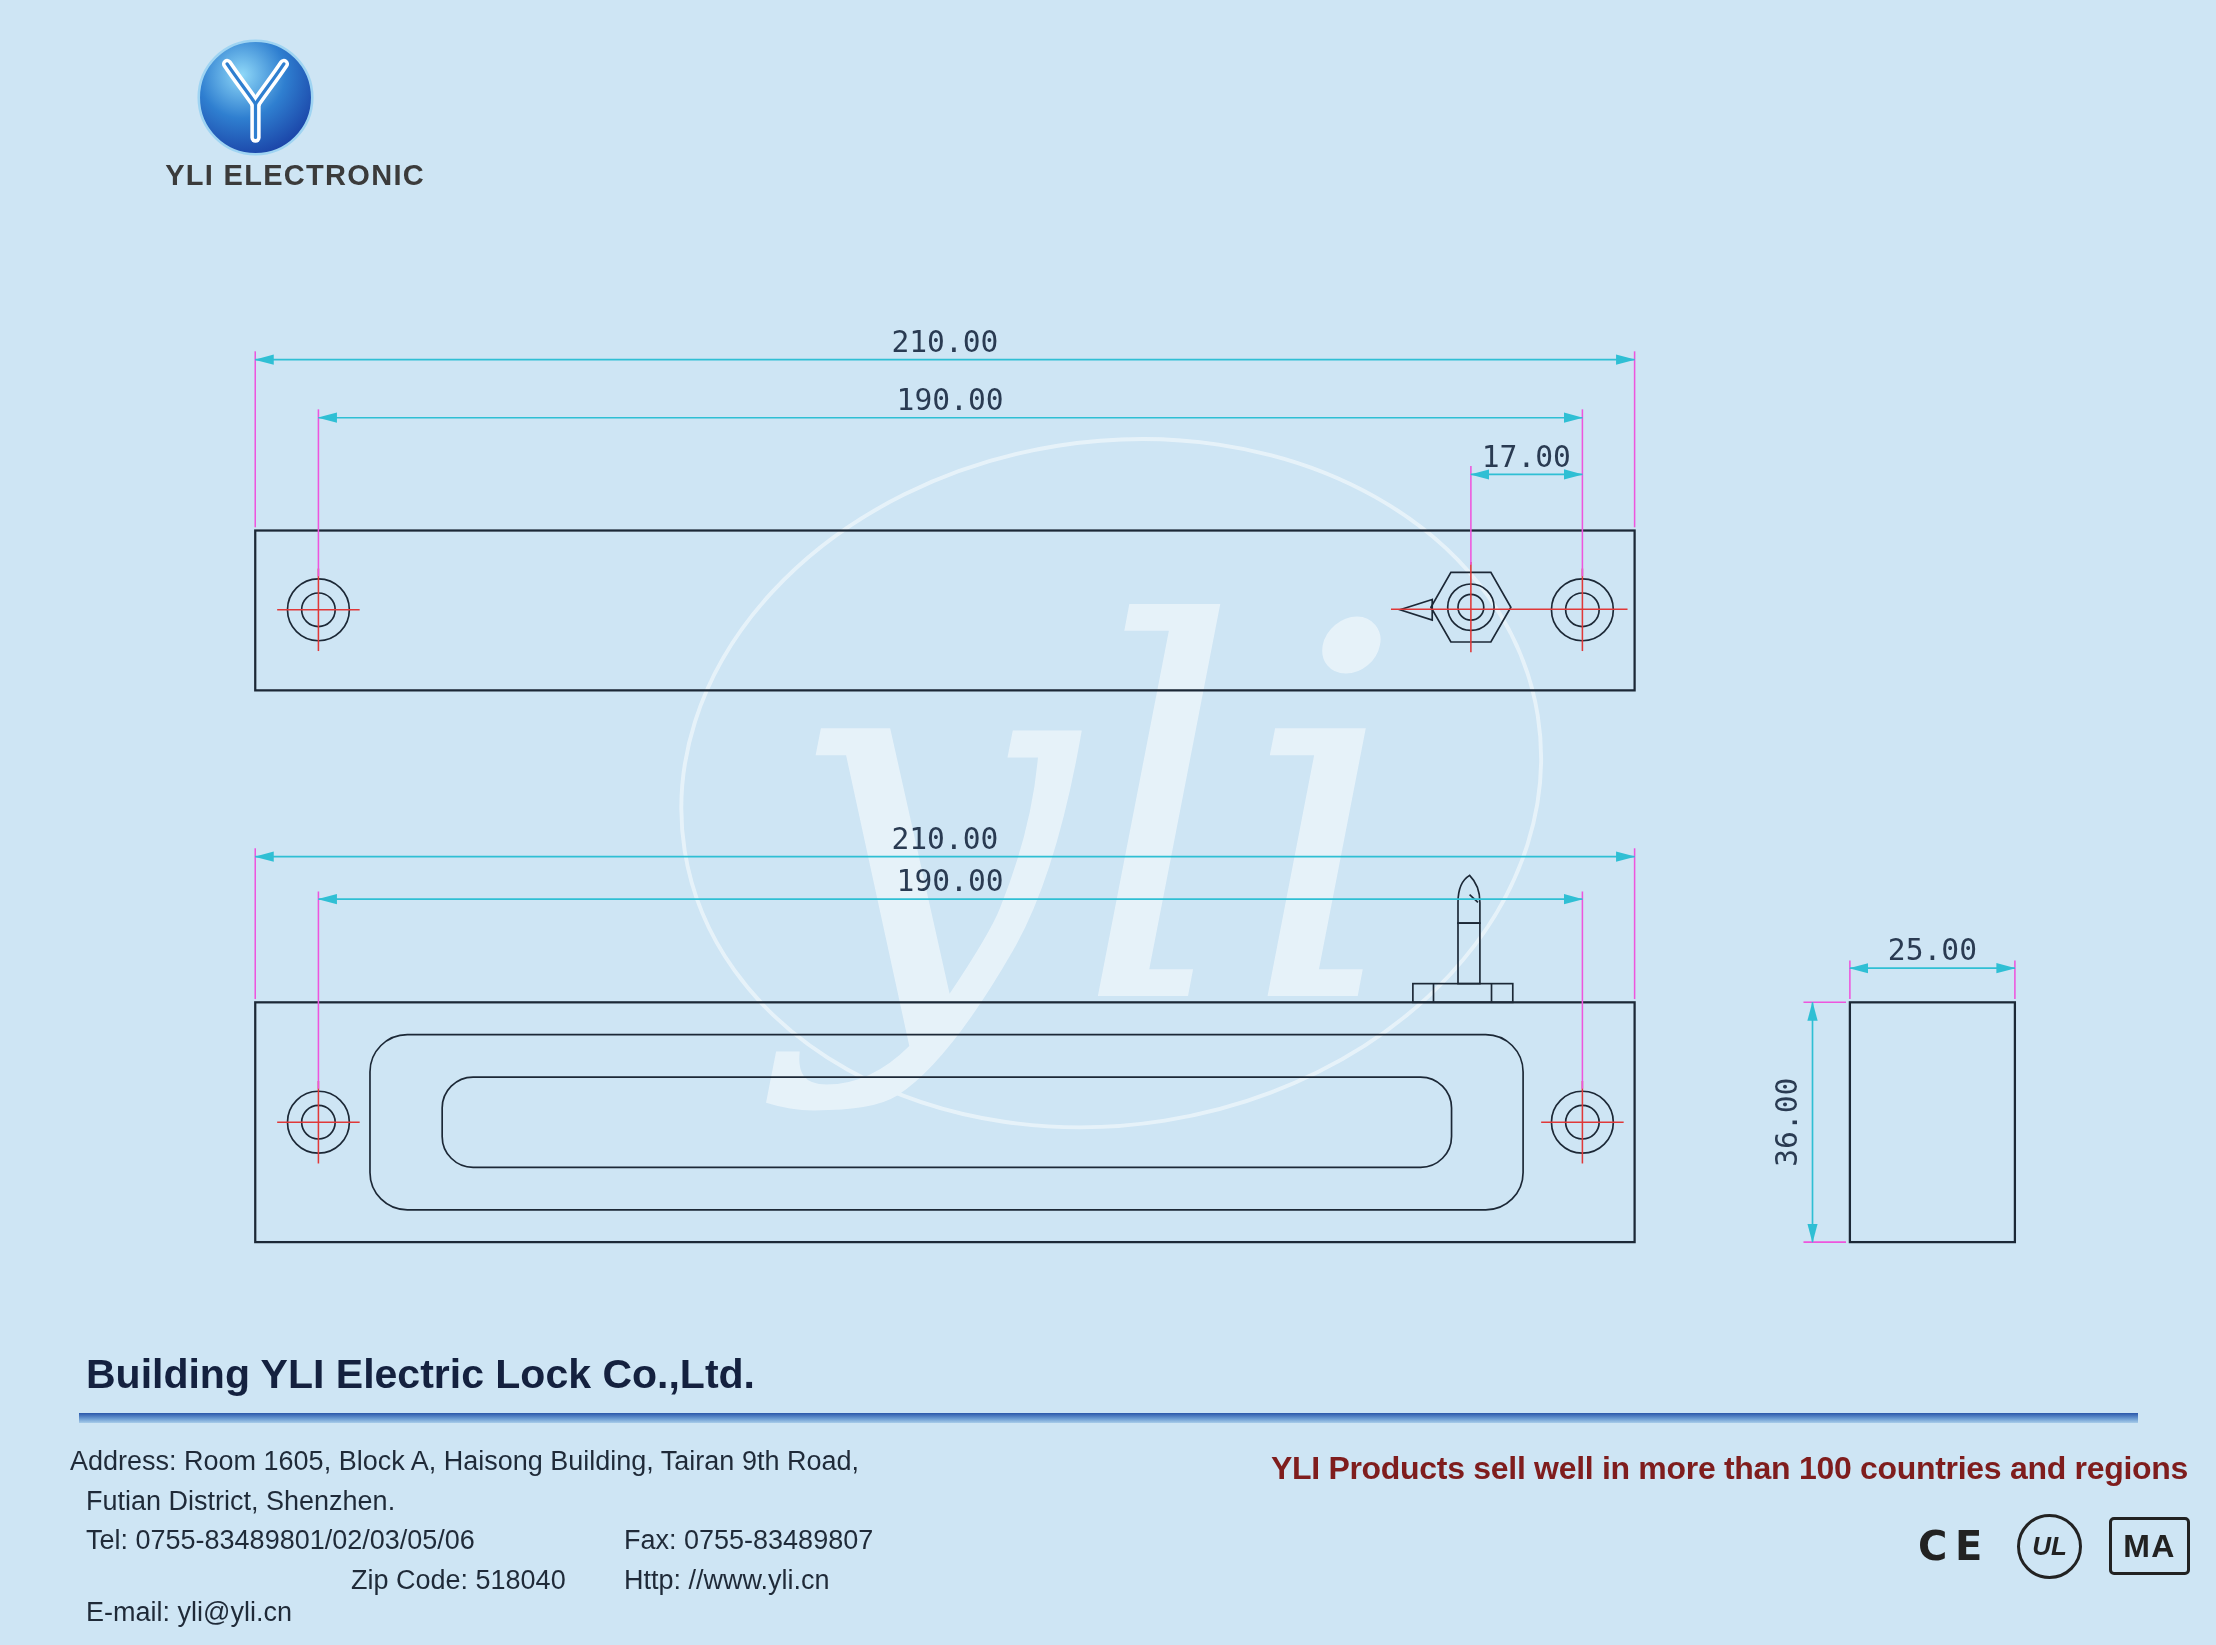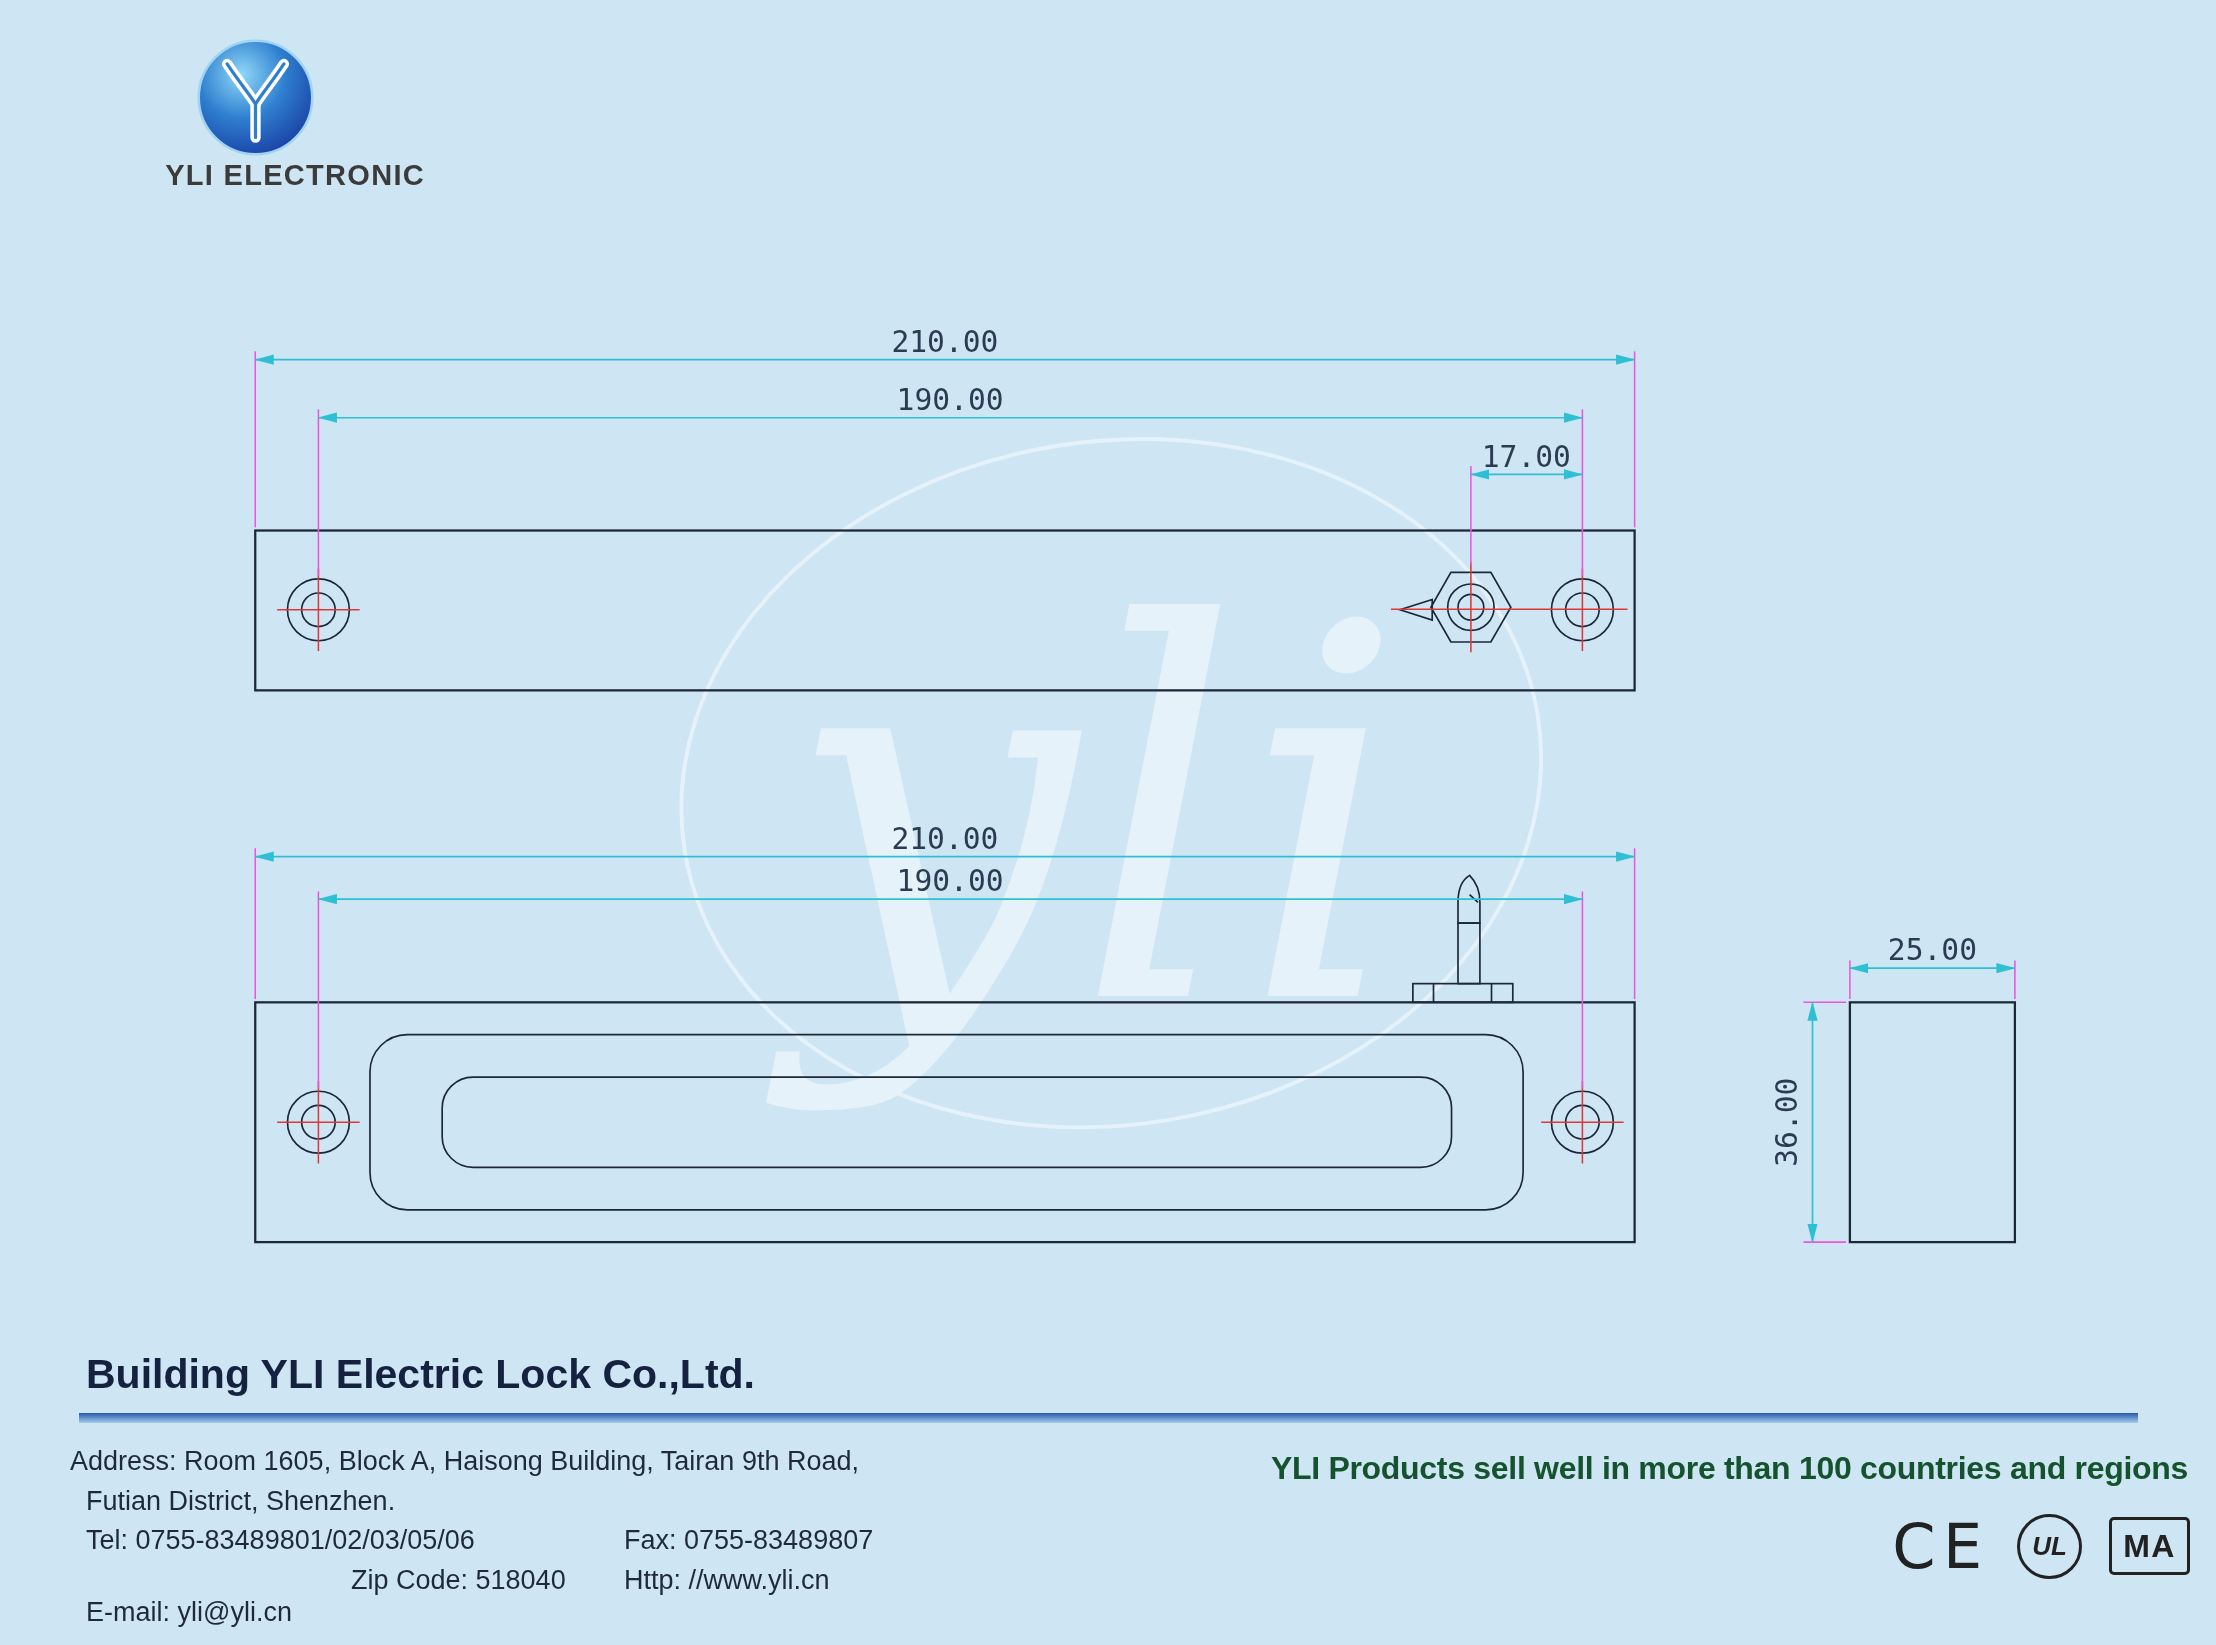--- a/index.html
+++ b/index.html
@@ -24,23 +24,23 @@
   .dim{stroke:#2fbfd4;stroke-width:2.6px;fill:none;}
   .ext{stroke:#ee55dd;stroke-width:2.4px;fill:none;}
   .dimtxt{font-family:"DejaVu Sans Mono",monospace;font-size:46px;fill:#2a3b52;text-anchor:middle;}
   .wm-text{font-family:"DejaVu Serif",serif;font-style:italic;font-size:800px;fill:#ffffff;text-anchor:middle;}
 
   
   .company{position:absolute;left:86px;top:1351px;font-size:41px;font-weight:800;color:#14213f;}
   .divider{position:absolute;left:79px;top:1413px;width:2059px;height:10.3px;
            background:linear-gradient(180deg,#2a57aa 0%,#6f9fd4 60%,#a8cce9 100%);}
   .ft{position:absolute;font-size:27px;color:#1f2a38;}
-  .tagline{position:absolute;right:28px;top:1450px;font-size:32px;font-weight:bold;color:#14532d;letter-spacing:-0.3px;}
+  .tagline{position:absolute;right:28px;top:1450px;font-size:32px;font-weight:bold;color:#7f1d1d;letter-spacing:-0.3px;}
   .certs{position:absolute;right:26px;top:1514px;display:flex;align-items:center;gap:27px;height:64px;}
-  .cert-ce{font-size:62px;font-weight:normal;letter-spacing:7.7px;color:#222222;font-family:"DejaVu Sans",sans-serif;}
+  .cert-ce{font-size:40px;font-weight:bold;letter-spacing:7.7px;color:#222222;font-family:"DejaVu Sans",sans-serif;}
   .cert-ul{width:59px;height:59px;border:3.9px solid #222222;border-radius:50%;
            display:flex;align-items:center;justify-content:center;
            font-size:26px;font-weight:bold;font-style:italic;color:#222222;}
   .cert-ma{width:75px;height:52px;border:3.9px solid #222222;border-radius:5px;
            display:flex;align-items:center;justify-content:center;
            font-size:32px;font-weight:bold;color:#222222;letter-spacing:1.3px;}
 </style>
 </head>
 <body>
 

